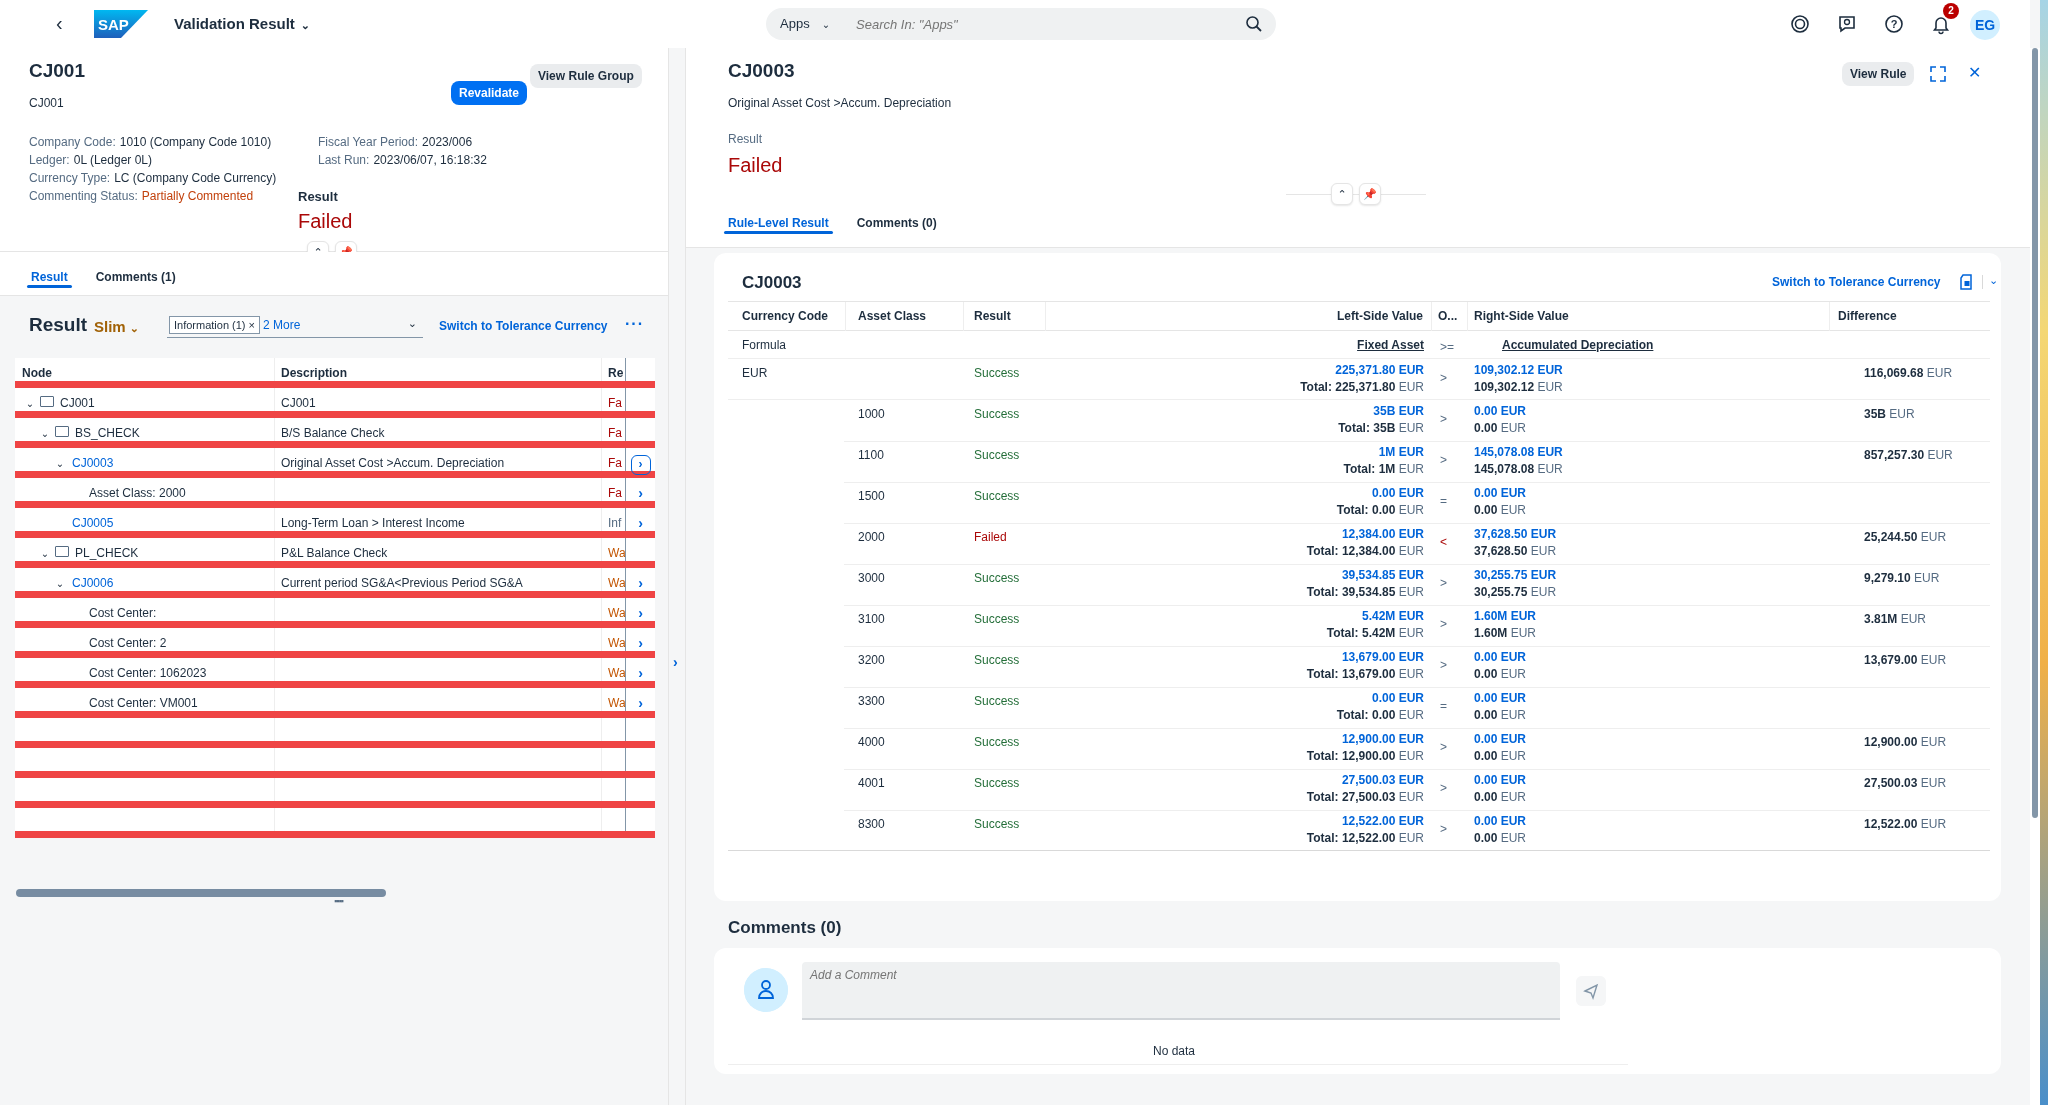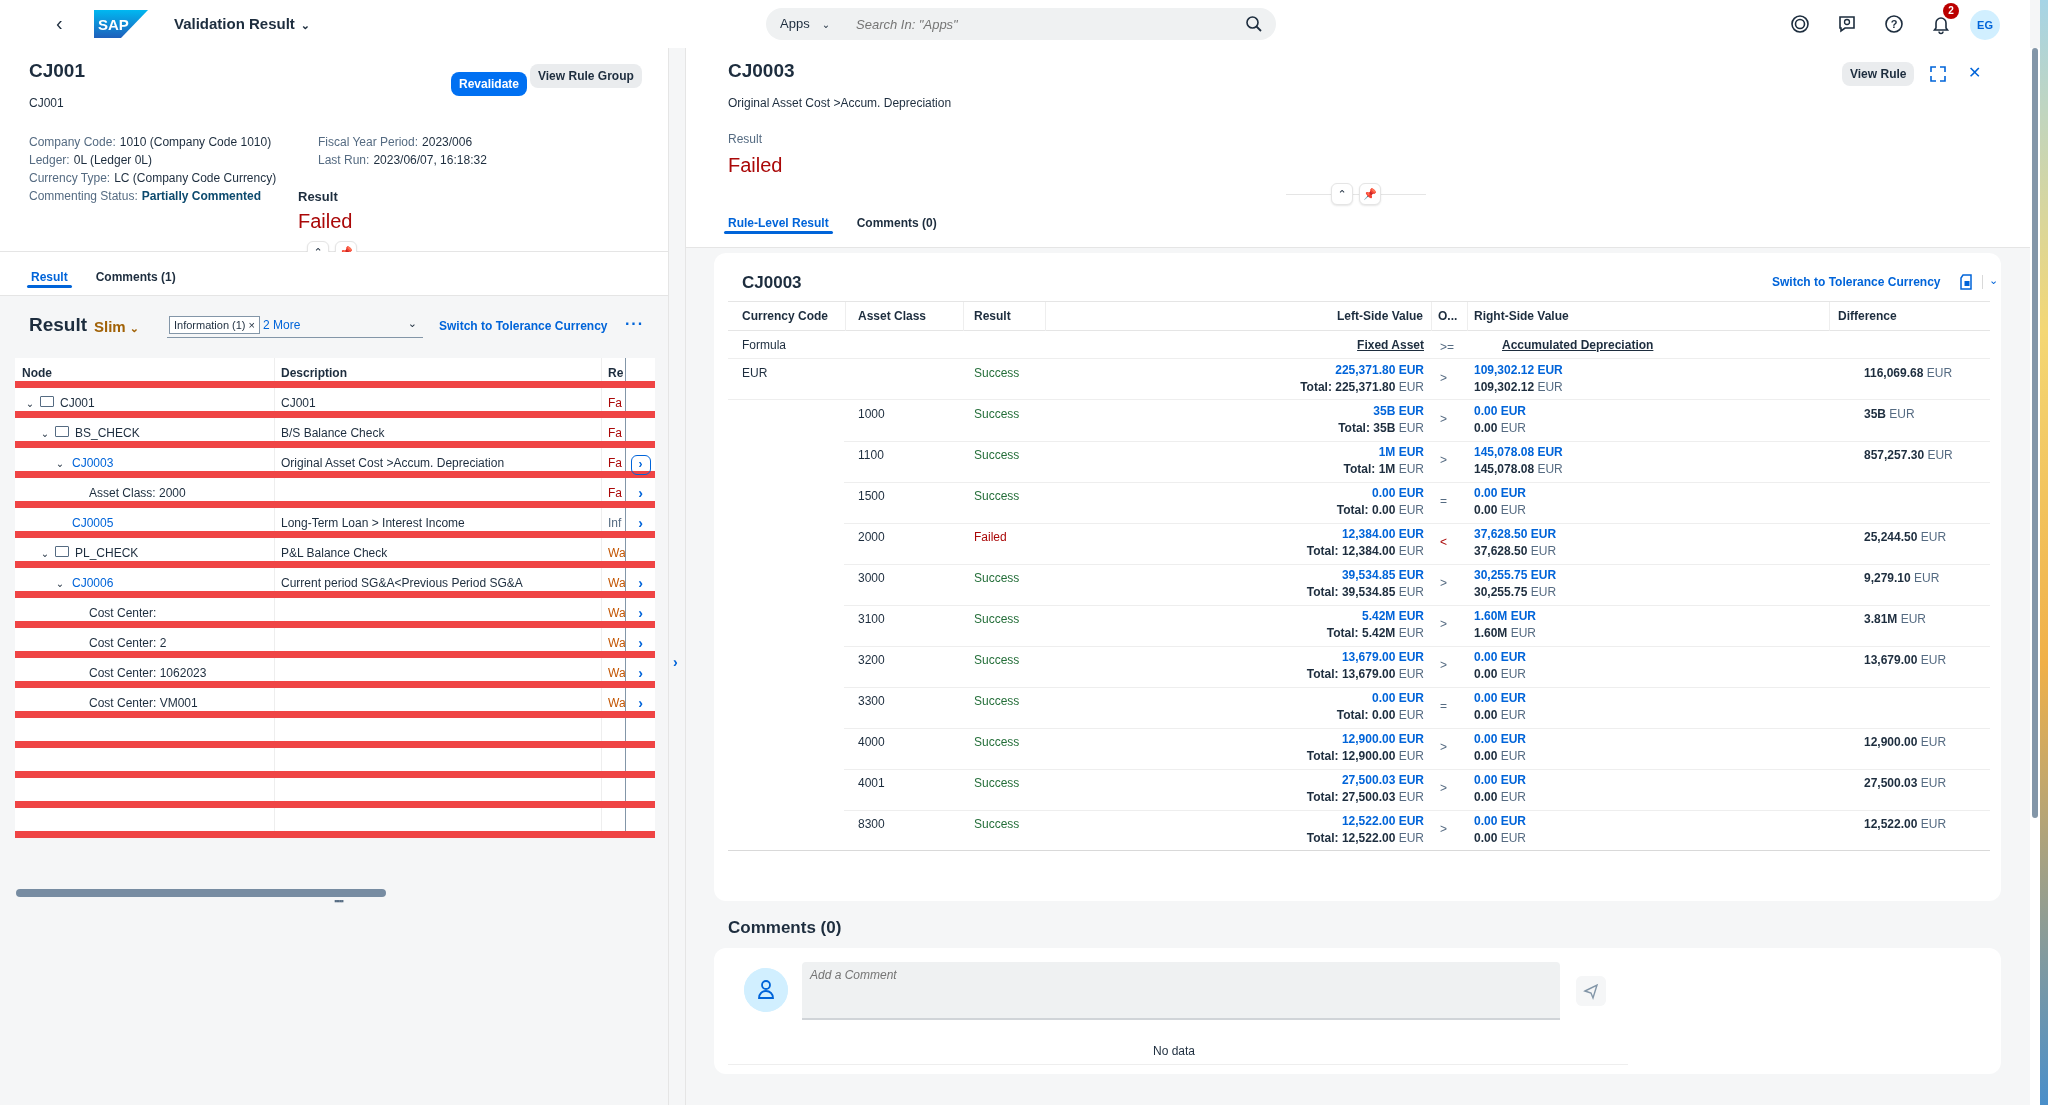--- a/index.html
+++ b/index.html
@@ -12,34 +12,34 @@
   .shell .logo { position: absolute; left: 94px; top: 10px; width: 54px; height: 28px; }
   .shell .app-title { position: absolute; left: 174px; top: 15px; font-size: 15px; font-weight: bold; color: #1d2d3e; cursor: pointer; }
   .shell .app-title .chev { font-size: 11px; margin-left: 6px; }
   .search { position: absolute; left: 766px; top: 8px; width: 510px; height: 32px; background: #eff1f2; border-radius: 16px; }
   .search .scope { position: absolute; left: 14px; top: 8px; font-size: 13px; color: #1d2d3e; cursor: pointer; }
   .search .scope .chev { font-size: 10px; margin-left: 12px; }
   .search input { position: absolute; left: 90px; top: 4px; width: 360px; height: 24px; border: none; background: transparent; font-style: italic; font-size: 13px; font-family: "Liberation Sans", sans-serif; color: #556b82; outline: none; }
   .search .sicon { position: absolute; right: 12px; top: 6px; width: 20px; height: 20px; }
   .shell-icon { position: absolute; top: 12px; width: 24px; height: 24px; cursor: pointer; }
   .badge { position: absolute; left: 1943px; top: 3px; width: 16px; height: 16px; background: #bb0000; color: #fff; border-radius: 8px; font-size: 10px; font-weight: bold; text-align: center; line-height: 16px; }
-  .avatar { position: absolute; left: 1970px; top: 10px; width: 30px; height: 30px; background: #d1efff; border-radius: 15px; color: #0064d9; font-size: 11px; font-weight: bold; text-align: center; line-height: 30px; cursor: pointer; }
+  .avatar { position: absolute; left: 1970px; top: 10px; width: 30px; height: 30px; background: #d1efff; border-radius: 15px; color: #0064d9; font-size: 14px; font-weight: bold; text-align: center; line-height: 30px; cursor: pointer; }
 
   
   .left { position: absolute; left: 0; top: 48px; width: 668px; height: 1057px; background: #f5f6f7; }
   .lh { position: absolute; left: 0; top: 0; width: 668px; height: 204px; background: #fff; border-bottom: 1px solid #e5e5e5; }
   .lh .title { position: absolute; left: 29px; top: 12px; font-size: 19px; font-weight: bold; }
   .lh .subtitle { position: absolute; left: 29px; top: 48px; font-size: 12px; }
   .btn { position: absolute; height: 24px; border-radius: 8px; font-size: 12px; font-weight: bold; padding: 0 8px; line-height: 24px; cursor: pointer; border: none; font-family: "Liberation Sans", sans-serif; }
   .btn-primary { background: #0070f2; color: #fff; }
   .btn-ghost { background: #eaecee; color: #1d2d3e; }
   .attr { position: absolute; font-size: 12px; white-space: nowrap; }
   .attr .lbl { color: #556b82; margin-right: 4px; }
   .attr .val { color: #1d2d3e; }
-  .attr .val.warn { color: #0c4a6e; font-weight: bold; }
+  .attr .val.warn { color: #c2410c; }
   .res-lbl { position: absolute; font-size: 13px; font-weight: bold; }
   .res-val { position: absolute; font-size: 20px; color: #aa0808; }
   .hdr-btns { position: absolute; display: flex; gap: 6px; }
   .hdr-btns span { width: 22px; height: 22px; background: #fff; border: 1px solid #e5e5e5; border-radius: 6px; font-size: 11px; text-align: center; line-height: 20px; cursor: pointer; box-shadow: 0 1px 2px rgba(0,0,0,0.1); }
 
   .tabs { position: absolute; display: flex; gap: 28px; }
   .tab { font-size: 12px; font-weight: bold; color: #1d2d3e; padding-bottom: 4px; cursor: pointer; position: relative; }
   .tab.active { color: #0064d9; }
   .tab.active::after { content: ""; position: absolute; left: -4px; right: -4px; bottom: 0; height: 3px; background: #0064d9; border-radius: 2px; }
   .ltabs-bar { position: absolute; left: 0; top: 204px; width: 668px; height: 44px; background: #fff; border-bottom: 1px solid #e5e5e5; }
@@ -182,21 +182,21 @@
       <path d="M10 19.5a2 2 0 0 0 4 0" fill="none" stroke="#1d2d3e" stroke-width="1.4"></path>
     </svg>
   <span class="badge">2</span>
   <div class="avatar">EG</div>
 </div>
 
 <div class="left">
   <div class="lh">
     <div class="title">CJ001</div>
     <div class="subtitle">CJ001</div>
-    <button class="btn btn-primary" style="left:451px;top:24px">Revalidate</button>
+    <button class="btn btn-primary" style="left:451px;top:33px">Revalidate</button>
     <button class="btn btn-ghost" style="left:530px;top:16px">View Rule Group</button>
 
     <div class="attr" style="left:29px;top:87px"><span class="lbl">Company Code:</span><span class="val">1010 (Company Code 1010)</span></div>
     <div class="attr" style="left:29px;top:105px"><span class="lbl">Ledger:</span><span class="val">0L (Ledger 0L)</span></div>
     <div class="attr" style="left:29px;top:123px"><span class="lbl">Currency Type:</span><span class="val">LC (Company Code Currency)</span></div>
     <div class="attr" style="left:29px;top:141px"><span class="lbl">Commenting Status:</span><span class="val warn">Partially Commented</span></div>
     <div class="attr" style="left:318px;top:87px"><span class="lbl">Fiscal Year Period:</span><span class="val">2023/006</span></div>
     <div class="attr" style="left:318px;top:105px"><span class="lbl">Last Run:</span><span class="val">2023/06/07, 16:18:32</span></div>
 
     <div class="res-lbl" style="left:298px;top:141px">Result</div>

